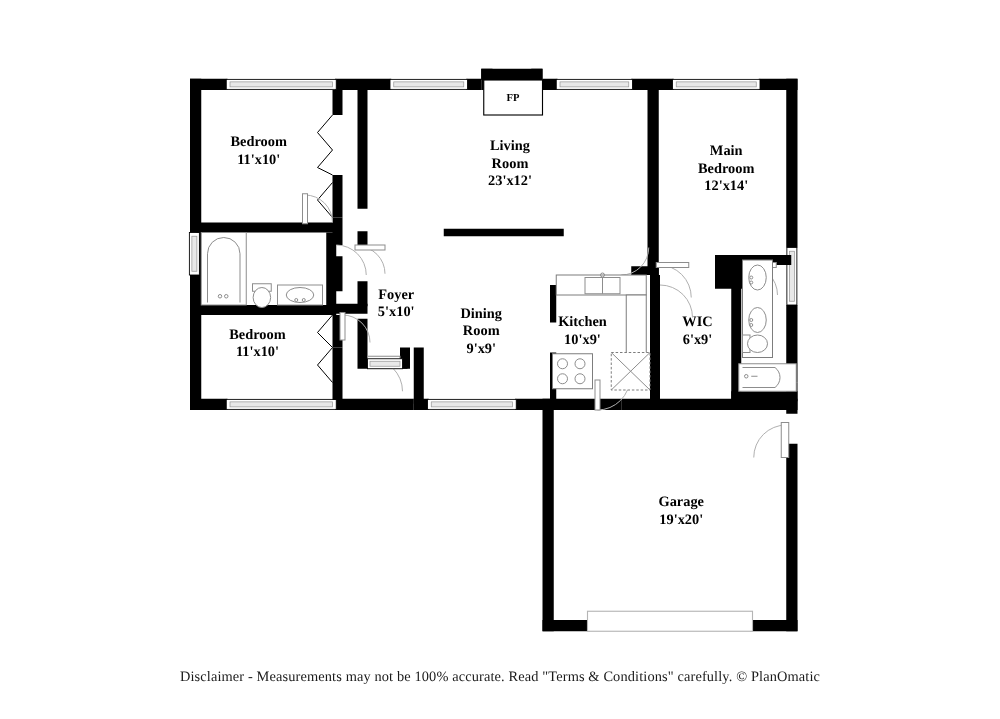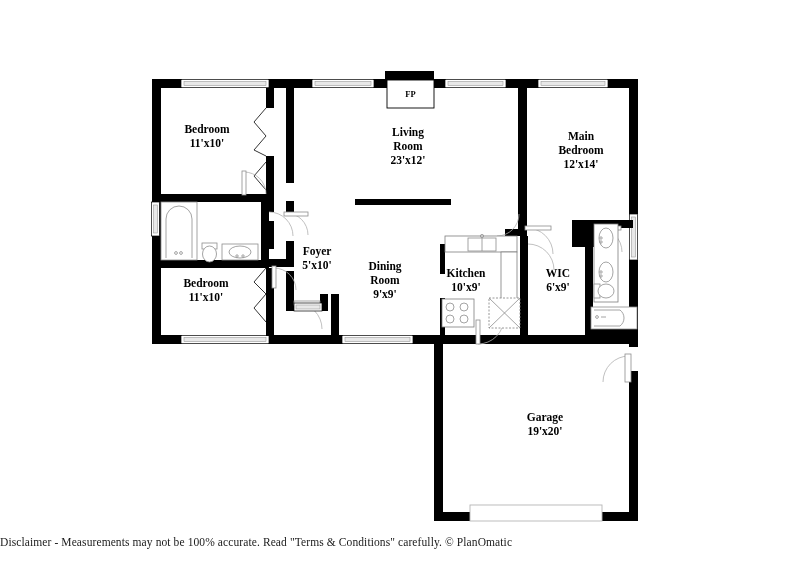--- a/index.html
+++ b/index.html
@@ -3,21 +3,21 @@
 <meta charset="utf-8">
 <style>
   html,body{margin:0;padding:0;background:#ffffff;}
   body{
     width:800px;height:575px;
     font-family:"Liberation Serif", serif;
     color:#000;
     overflow:hidden;
     position:relative;
   }
-  #plan-wrap{position:absolute;left:0;top:16px;width:800px;height:430px;}
+  #plan-wrap{position:absolute;left:0;top:0;width:800px;height:430px;}
   svg#floorplan{display:block;width:800px;height:575px;}
   .rm-label{
     font-family:"Liberation Serif", serif;
     font-weight:bold;
     text-anchor:middle;
     fill:#000;
   }
   .rm-name{font-size:11.5px;}
   .rm-dim{font-size:11.5px;}
   .fp-label{font-size:8.5px;font-weight:bold;text-anchor:middle;fill:#000;
@@ -29,20 +29,21 @@
   .fixture{fill:#ffffff;stroke:#8d8d8d;stroke-width:0.8;}
   .fixture-d{fill:none;stroke:#8d8d8d;stroke-width:0.8;}
   .swing{fill:none;stroke:#b0b0b0;stroke-width:0.8;}
   .doorleaf{fill:#ffffff;stroke:#8d8d8d;stroke-width:0.8;}
   .cab{fill:#ffffff;stroke:#7d7d7d;stroke-width:0.8;}
   .gdoor{fill:#ffffff;stroke:#b5b5b5;stroke-width:0.9;}
   .fpbox{fill:#ffffff;stroke:#000000;stroke-width:0.9;}
   .blackfill{fill:#000;}
   #disclaimer{
     position:absolute;left:0;right:0;top:536px;
+    text-align:center;
     font-family:"Liberation Serif", serif;
     font-size:11.5px;
     color:#1a1a1a;
     letter-spacing:0.1px;
   }
 </style>
 </head>
 <body>
 
 <div id="plan-wrap">

